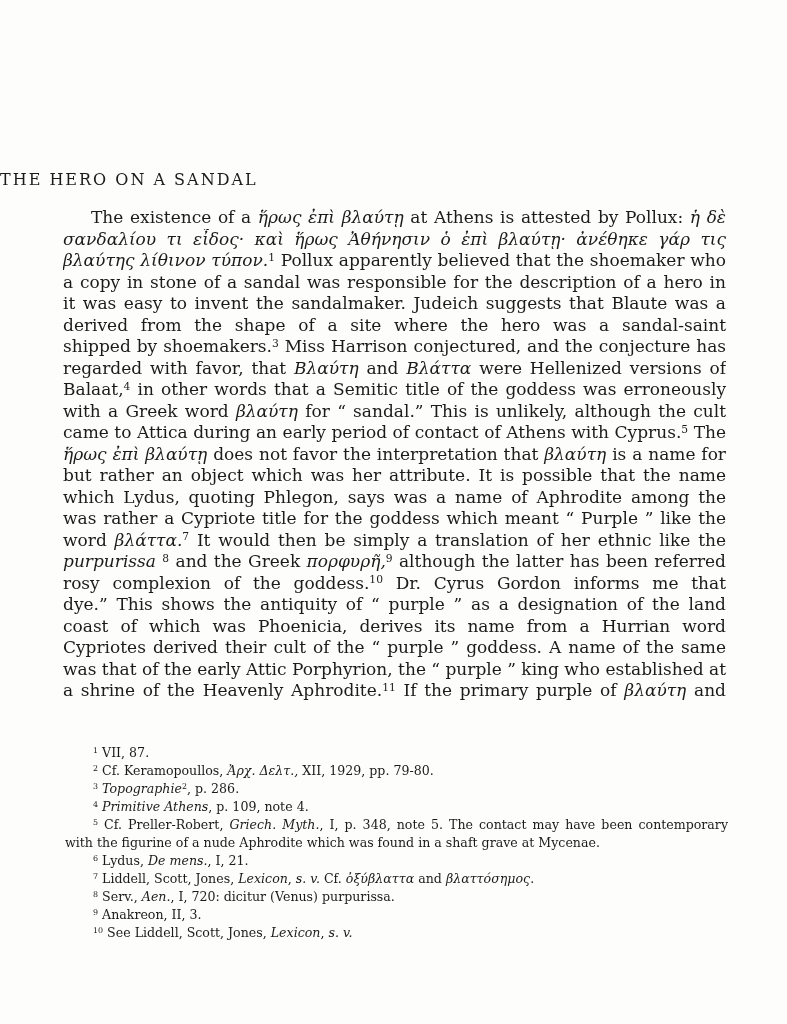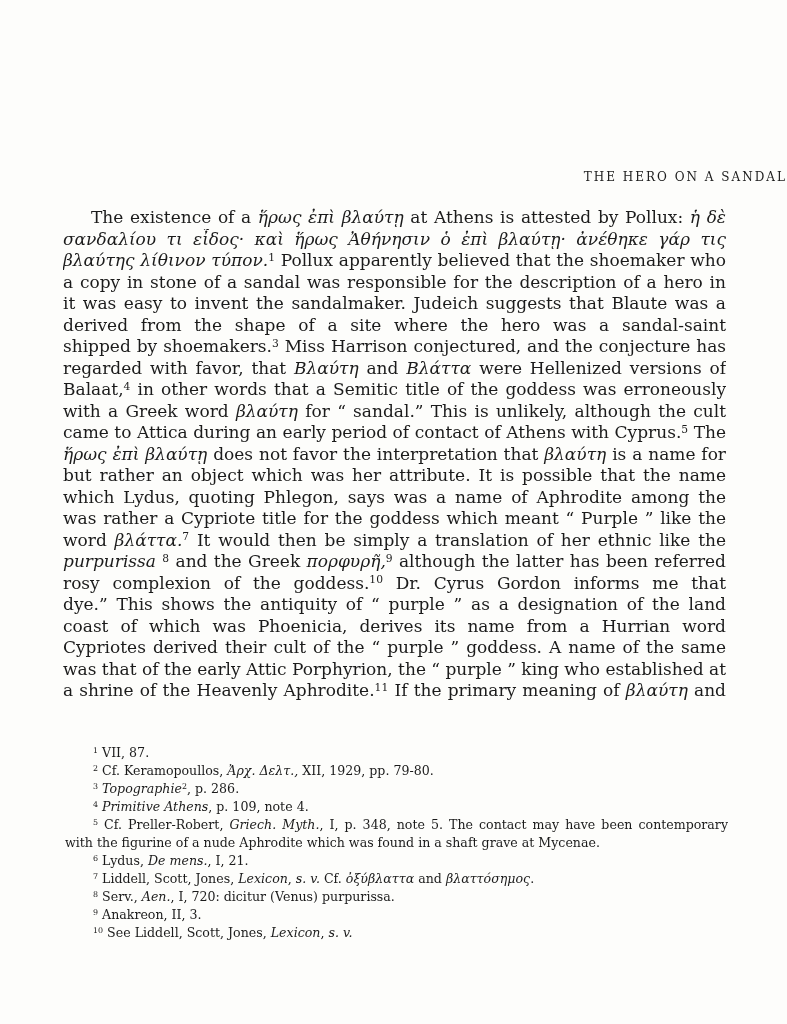--- a/index.html
+++ b/index.html
@@ -9,22 +9,22 @@
     position: relative;
     font-family: "DejaVu Serif", serif;
     color: #1b1b1b;
     overflow: hidden;
     margin: 0 auto;
   }
   .title {
     position: absolute; top: 170px; left: 0;
     width: 100%;
     margin: 0;
-    text-align: right;
-    font-size: 12px;
+    text-align: left;
+    font-size: 16px;
     font-weight: normal;
     letter-spacing: 2px;
     white-space: pre;
   }
   .body-block {
     position: absolute; top: 207px; left: 63px;
     width: 663px;
     font-size: 17px;
   }
   .body-block .tline { line-height: 21.5px; height: 21.5px; }
@@ -67,21 +67,21 @@
       <div class="tline just"><span class="sg-p">but rather an object which was her attribute. It is possible that the name </span><span class="sg-g">Βλάττα,</span></div>
       <div class="tline just"><span class="sg-p">which Lydus, quoting Phlegon, says was a name of Aphrodite among the Phoenicians,</span><span class="sg-s">6</span></div>
       <div class="tline just"><span class="sg-p">was rather a Cypriote title for the goddess which meant “ Purple ” like the Greek</span></div>
       <div class="tline just"><span class="sg-p">word </span><span class="sg-g">βλάττα.</span><span class="sg-s">7</span><span class="sg-p"> It would then be simply a translation of her ethnic like the Latin</span></div>
       <div class="tline just"><span class="sg-i">purpurissa</span><span class="sg-p"> </span><span class="sg-s">8</span><span class="sg-p"> and the Greek </span><span class="sg-g">πορφυρῆ,</span><span class="sg-s">9</span><span class="sg-p"> although the latter has been referred to the</span></div>
       <div class="tline just"><span class="sg-p">rosy complexion of the goddess.</span><span class="sg-s">10</span><span class="sg-p"> Dr. Cyrus Gordon informs me that Canaan, the</span></div>
       <div class="tline just"><span class="sg-p">dye.” This shows the antiquity of “ purple ” as a designation of the land whence the</span></div>
       <div class="tline just"><span class="sg-p">coast of which was Phoenicia, derives its name from a Hurrian word meaning “ purple</span></div>
       <div class="tline just"><span class="sg-p">Cypriotes derived their cult of the “ purple ” goddess. A name of the same character</span></div>
       <div class="tline just"><span class="sg-p">was that of the early Attic Porphyrion, the “ purple ” king who established at Athens</span></div>
-      <div class="tline just"><span class="sg-p">a shrine of the Heavenly Aphrodite.</span><span class="sg-s">11</span><span class="sg-p"> If the primary meaning of </span><span class="sg-g">βλαύτη</span><span class="sg-p"> and </span><span class="sg-g">βλάττα</span></div>
+      <div class="tline just"><span class="sg-p">a shrine of the Heavenly Aphrodite.</span><span class="sg-s">11</span><span class="sg-p"> If the primary purple of </span><span class="sg-g">βλαύτη</span><span class="sg-p"> and </span><span class="sg-g">βλάττα</span></div>
     </div>
   <div class="fn-block">
       <div class="tline ind"><span class="sg-s">1</span><span class="sg-p"> VII, 87.</span></div>
       <div class="tline ind"><span class="sg-s">2</span><span class="sg-p"> Cf. Keramopoullos, </span><span class="sg-g">Ἀρχ. Δελτ.,</span><span class="sg-p"> XII, 1929, pp. 79-80.</span></div>
       <div class="tline ind"><span class="sg-s">3</span><span class="sg-p"> </span><span class="sg-i">Topographie</span><span class="sg-s">2</span><span class="sg-p">, p. 286.</span></div>
       <div class="tline ind"><span class="sg-s">4</span><span class="sg-p"> </span><span class="sg-i">Primitive Athens</span><span class="sg-p">, p. 109, note 4.</span></div>
       <div class="tline ind just"><span class="sg-s">5</span><span class="sg-p"> Cf. Preller-Robert, </span><span class="sg-i">Griech. Myth.</span><span class="sg-p">, I, p. 348, note 5. The contact may have been contemporary</span></div>
       <div class="tline"><span class="sg-p">with the figurine of a nude Aphrodite which was found in a shaft grave at Mycenae.</span></div>
       <div class="tline ind"><span class="sg-s">6</span><span class="sg-p"> Lydus, </span><span class="sg-i">De mens.</span><span class="sg-p">, I, 21.</span></div>
       <div class="tline ind"><span class="sg-s">7</span><span class="sg-p"> Liddell, Scott, Jones, </span><span class="sg-i">Lexicon</span><span class="sg-p">, </span><span class="sg-i">s. v.</span><span class="sg-p">  Cf. </span><span class="sg-g">ὀξύβλαττα</span><span class="sg-p"> and </span><span class="sg-g">βλαττόσημος</span><span class="sg-p">.</span></div>

